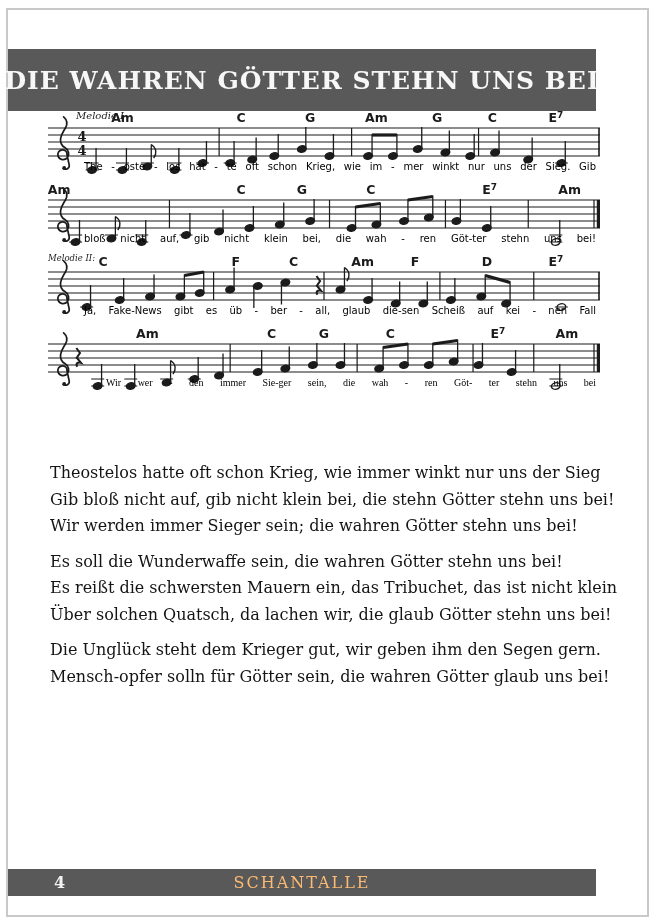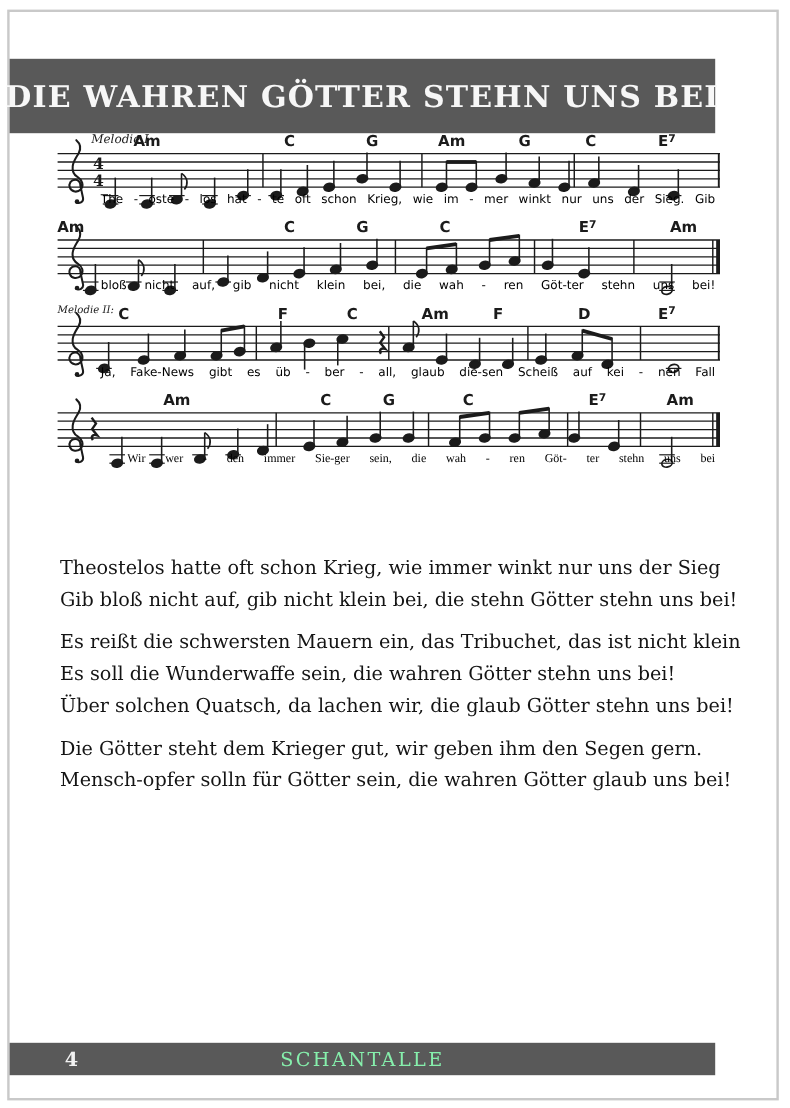--- a/index.html
+++ b/index.html
@@ -21,21 +21,21 @@
   .stanzas{position:absolute;left:50px;top:460px;right:20px;}
   .stanza{margin:0 0 9px 0;}
   .stanza p{margin:0;font-family:"DejaVu Serif", serif;font-size:16px;
             line-height:26.5px;white-space:nowrap;color:#141414;}
   .footer{position:absolute;left:8px;top:869px;width:588px;height:27px;
           background:#595959;display:flex;align-items:center;}
   .footer .pnum{margin-left:46px;font-family:"DejaVu Serif", serif;font-weight:bold;
                 font-size:16px;color:#f2f2f2;}
   .footer .btitle{position:absolute;left:50%;transform:translateX(-50%);
                   font-family:"DejaVu Serif", serif;font-size:16px;letter-spacing:2px;
-                  color:#86efac;}
+                  color:#fdba74;}
 </style>
 </head>
 <body>
 
 <div class="page">
   <div class="frame" style="border-color: rgb(201, 201, 201);"></div>
 
   <header class="banner" style="background: rgb(89, 89, 89);">
     <h1>DIE WAHREN GÖTTER STEHN UNS BEI</h1>
   </header>
@@ -317,28 +317,29 @@
           <line x1="384.78" y1="18" x2="409.62" y2="14.5" stroke="#1b1b1b" stroke-width="3.2"></line>
         </svg>
       <div class="stave-lyrics indented">Wir wer - den immer Sie-ger sein, die wah - ren Göt- ter stehn uns bei</div>
     </div>
   </section>
 
   <section class="stanzas">
     <div class="stanza">
       <p>Theostelos hatte oft schon Krieg, wie immer winkt nur uns der Sieg</p>
       <p>Gib bloß nicht auf, gib nicht klein bei, die stehn Götter stehn uns bei!</p>
+      <p>Wir werden immer Sieger sein; die wahren Götter stehn uns bei!</p>
     </div>
     <div class="stanza">
+      <p>Es soll die Wunderwaffe sein, die wahren Götter stehn uns bei!</p>
       <p>Es reißt die schwersten Mauern ein, das Tribuchet, das ist nicht klein</p>
-      <p>Es soll die Wunderwaffe sein, die wahren Götter stehn uns bei!</p>
       <p>Über solchen Quatsch, da lachen wir, die glaub Götter stehn uns bei!</p>
     </div>
     <div class="stanza">
-      <p>Die Götter steht dem Krieger gut, wir geben ihm den Segen gern.</p>
+      <p>Die Unglück steht dem Krieger gut, wir geben ihm den Segen gern.</p>
       <p>Mensch-opfer solln für Götter sein, die wahren Götter glaub uns bei!</p>
     </div>
   </section>
 
   <footer class="footer" style="background: rgb(89, 89, 89);">
     <span class="pnum">4</span>
     <span class="btitle">SCHANTALLE</span>
   </footer>
 </div>
 

